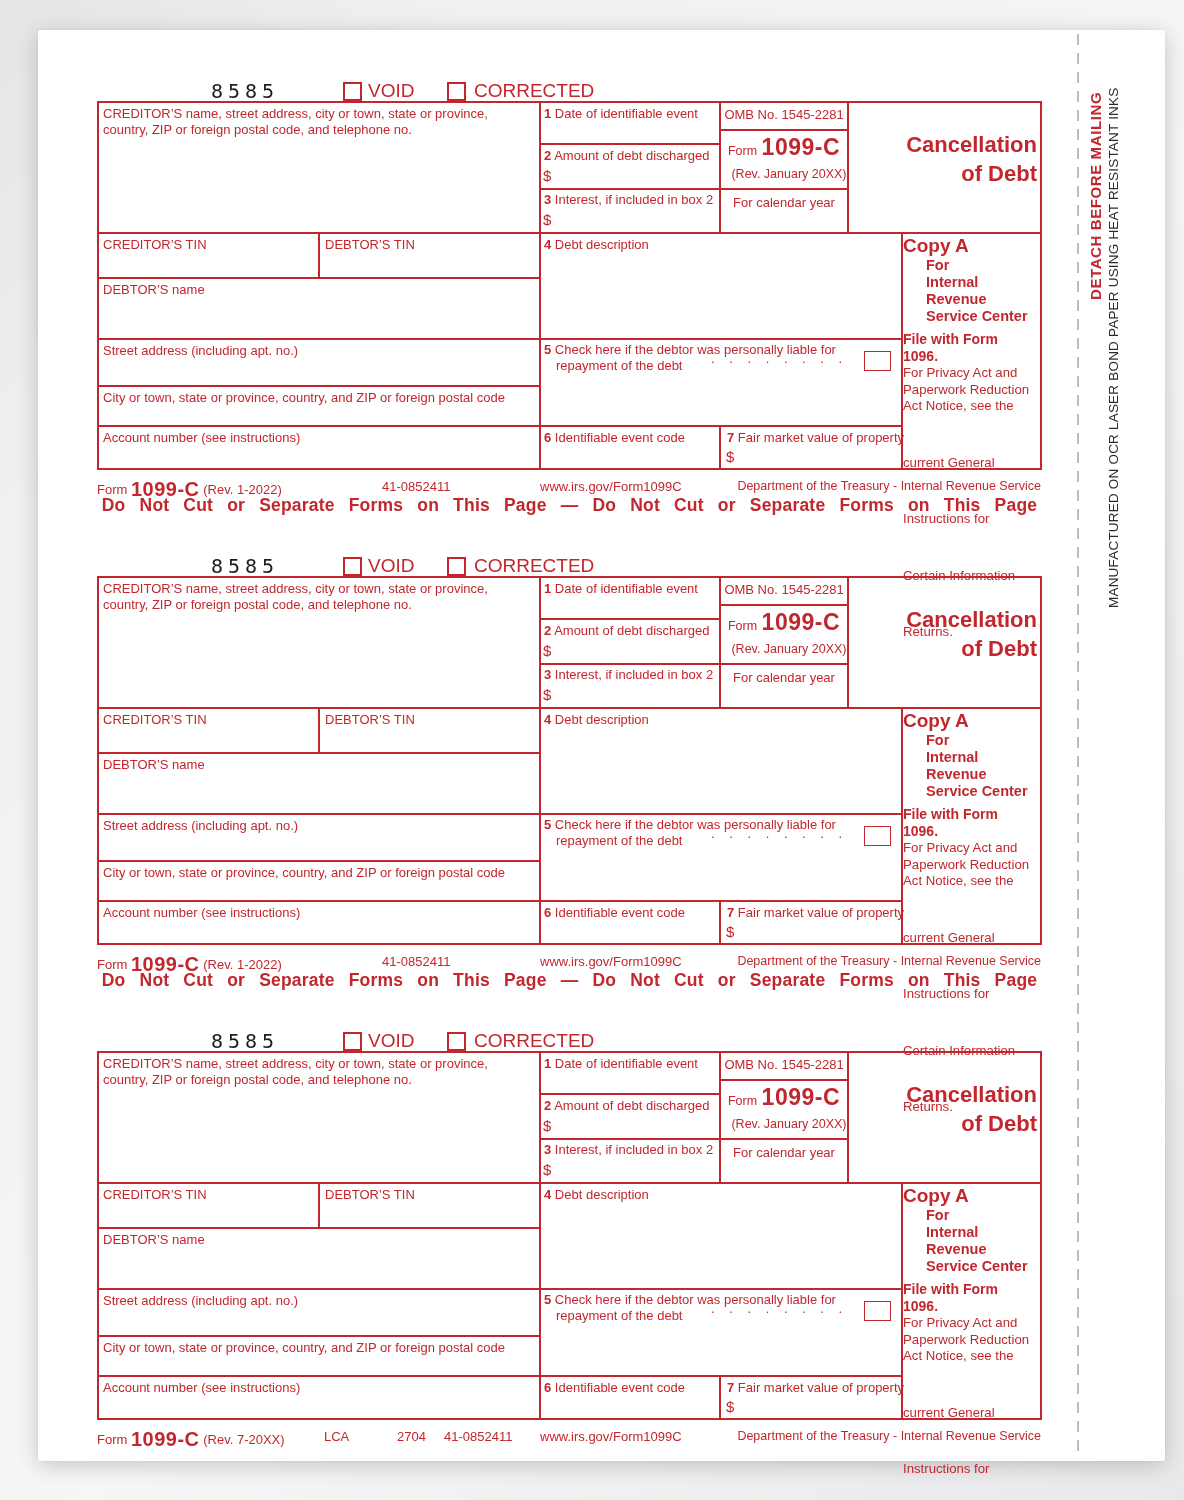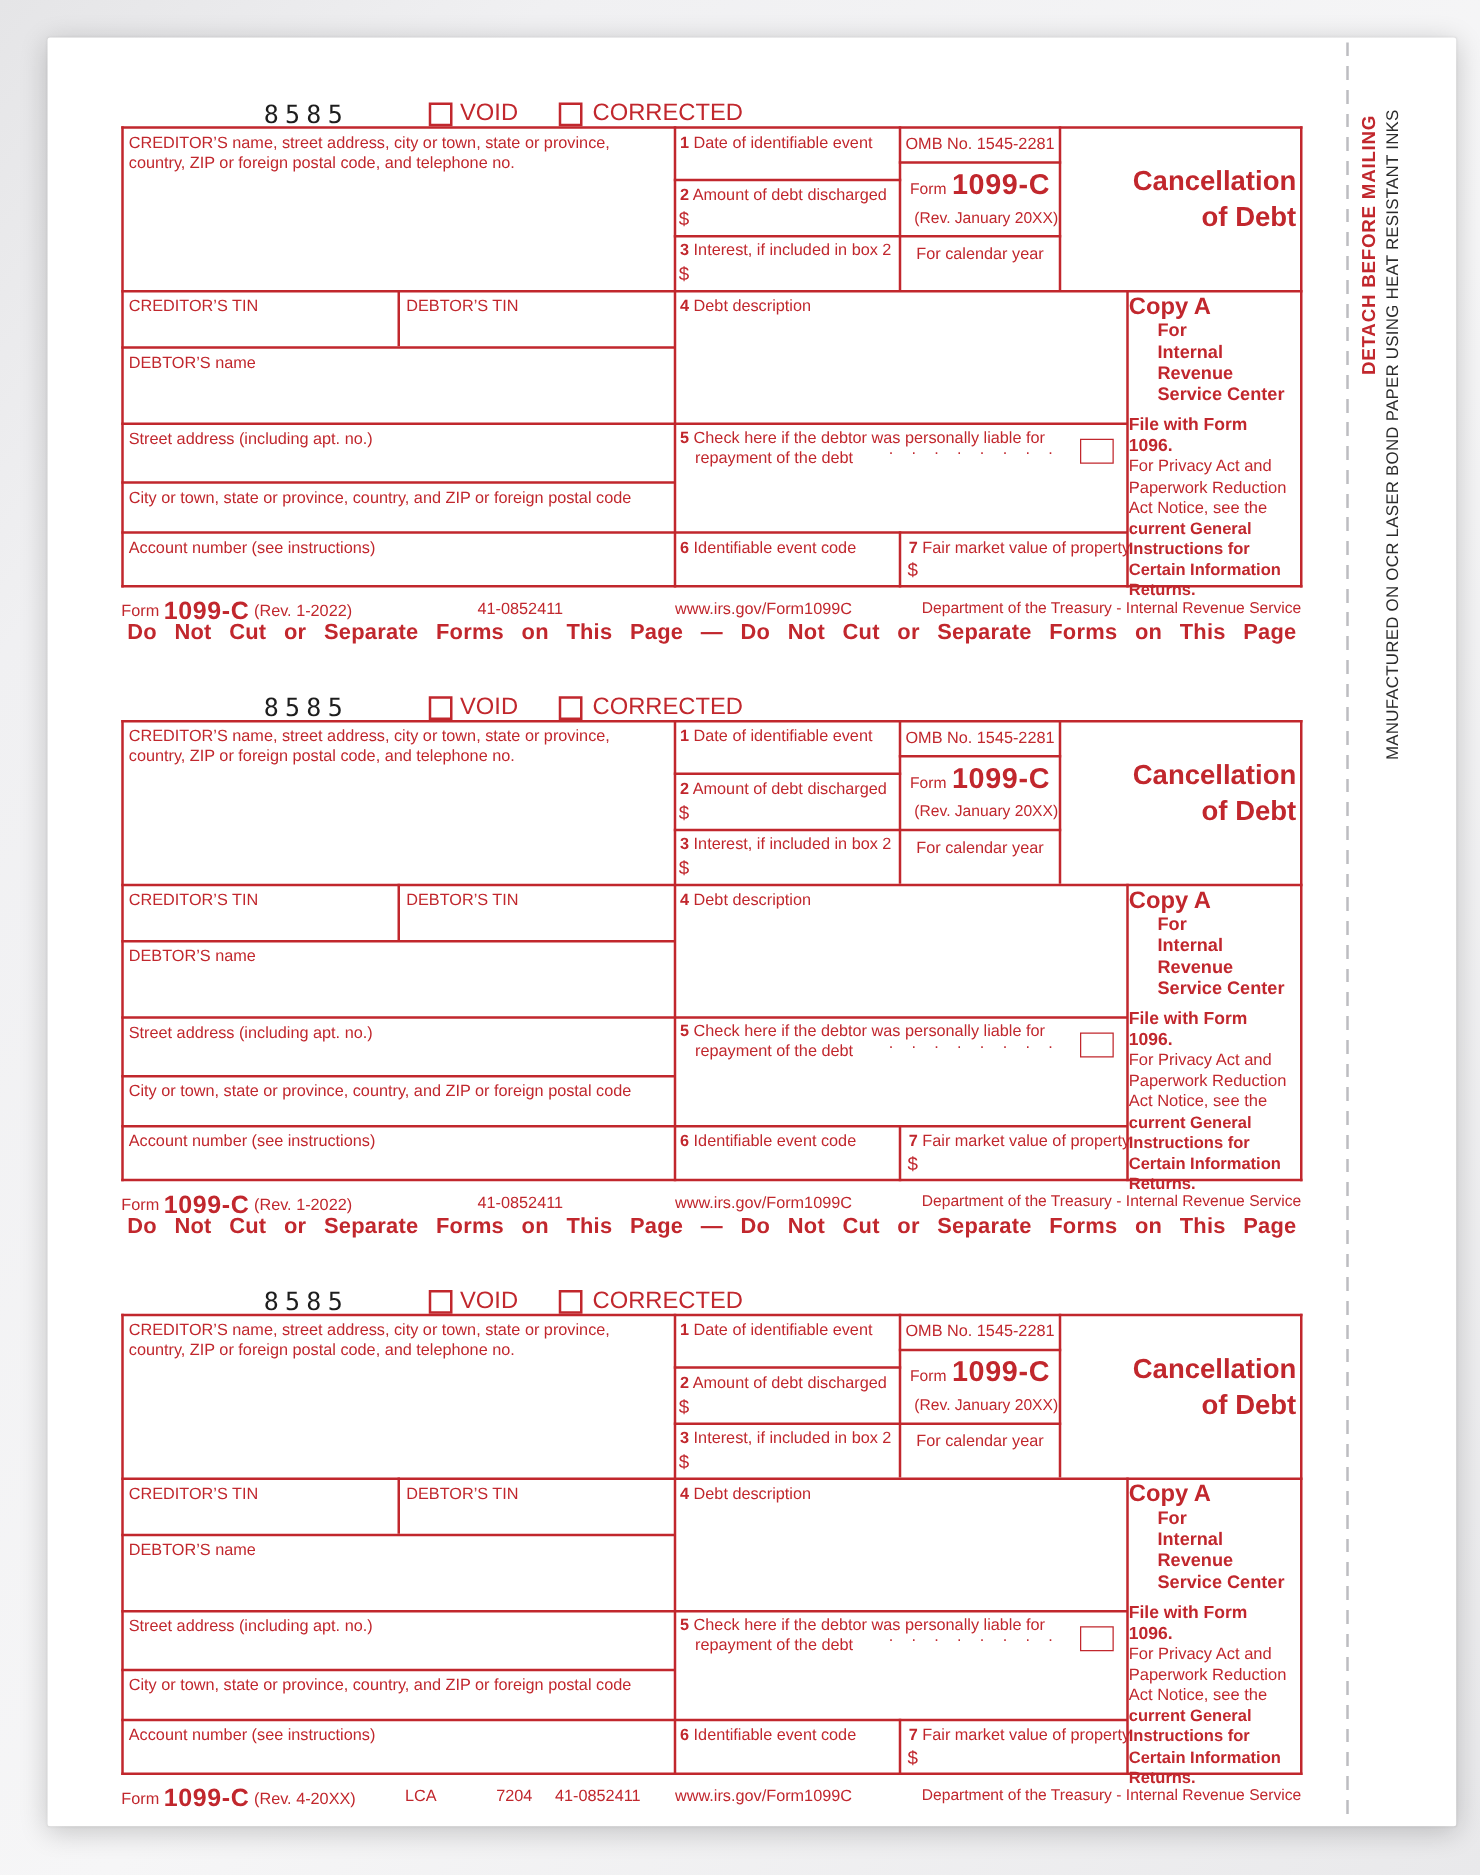--- a/index.html
+++ b/index.html
@@ -68,21 +68,21 @@
 
   .main-title{position:absolute;left:630px;top:29px;width:310px;text-align:right;
               font-size:22px;font-weight:bold;line-height:29px;color:var(--red);}
 
   .copya-block{position:absolute;left:806px;top:134px;width:133px;text-align:left;color:var(--red);}
   .copya-block span{display:block;}
   .ca-0{font-size:19px;font-weight:bold;line-height:22px;}
   .ca-1,.ca-2,.ca-3{font-size:14.5px;font-weight:bold;line-height:17px;padding-left:23px;}
   .ca-4{font-size:14px;font-weight:bold;line-height:17px;margin-top:6px;}
   .ca-5,.ca-6,.ca-7{font-size:13.2px;line-height:16.5px;}
-  .ca-8,.ca-9,.ca-10,.ca-11{font-size:13.2px;font-weight:bold;line-height:16.5px;}
+  .ca-8,.ca-9,.ca-10,.ca-11{font-size:13.2px;font-weight:normal;line-height:16.5px;margin-top:40px;}
 
   .dots{position:absolute;left:614px;top:250px;width:142px;font-size:13px;word-spacing:11px;
         color:var(--red);white-space:nowrap;overflow:hidden;}
   .cb5{position:absolute;left:767px;top:250px;width:25px;height:18px;border:1.5px solid var(--red);background:#fff;}
 
   .footer{position:absolute;top:397px;left:0;width:945px;height:20px;color:var(--red);}
   .f-item{position:absolute;white-space:nowrap;}
   .f-formgrp{left:0;top:3px;font-size:13px;}
   .f-formgrp .fnum{font-size:20px;font-weight:bold;letter-spacing:.5px;vertical-align:-2px;}
   .f-lca{left:227px;top:4px;font-size:13px;}
@@ -417,24 +417,24 @@
         <span class="ca-9">Instructions for</span>
         <span class="ca-10">Certain Information</span>
         <span class="ca-11">Returns.</span>
       </div>
     </div>
 
     <div class="footer">
       <div class="f-item f-formgrp">
         <span>Form</span>
         <span class="fnum">1099-C</span>
-        <span>(Rev. 4-20XX)</span>
+        <span>(Rev. 7-20XX)</span>
       </div>
       <div class="f-item f-lca">LCA</div>
-      <div class="f-item f-code">7204</div>
+      <div class="f-item f-code">2704</div>
       <div class="f-item f-id">41-0852411</div>
       <div class="f-item f-url">www.irs.gov/Form1099C</div>
       <div class="f-item f-dept">Department of the Treasury - Internal Revenue Service</div>
     </div>
 
   </div>
     </div>
 </div>
 
 </body></html>

